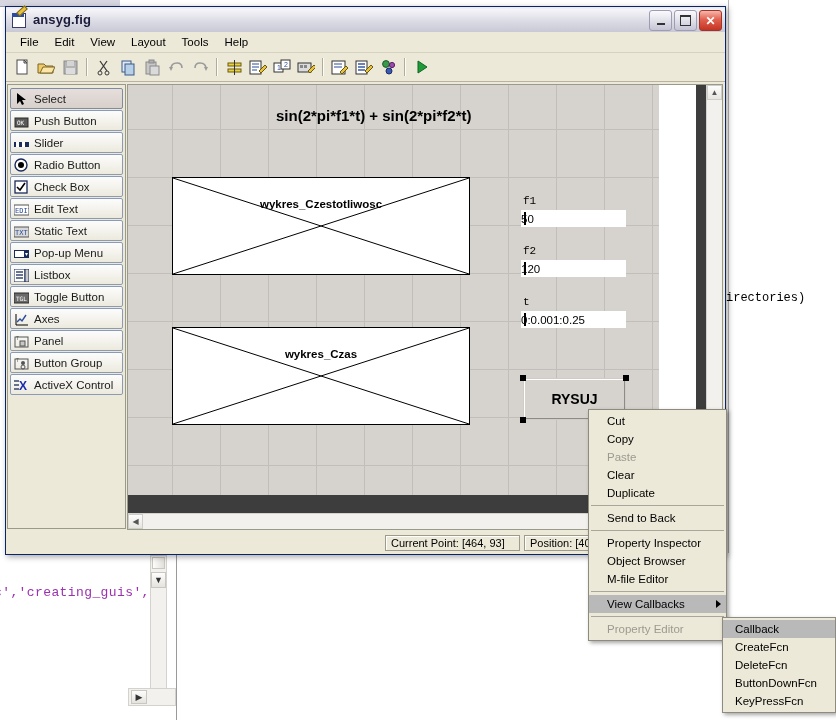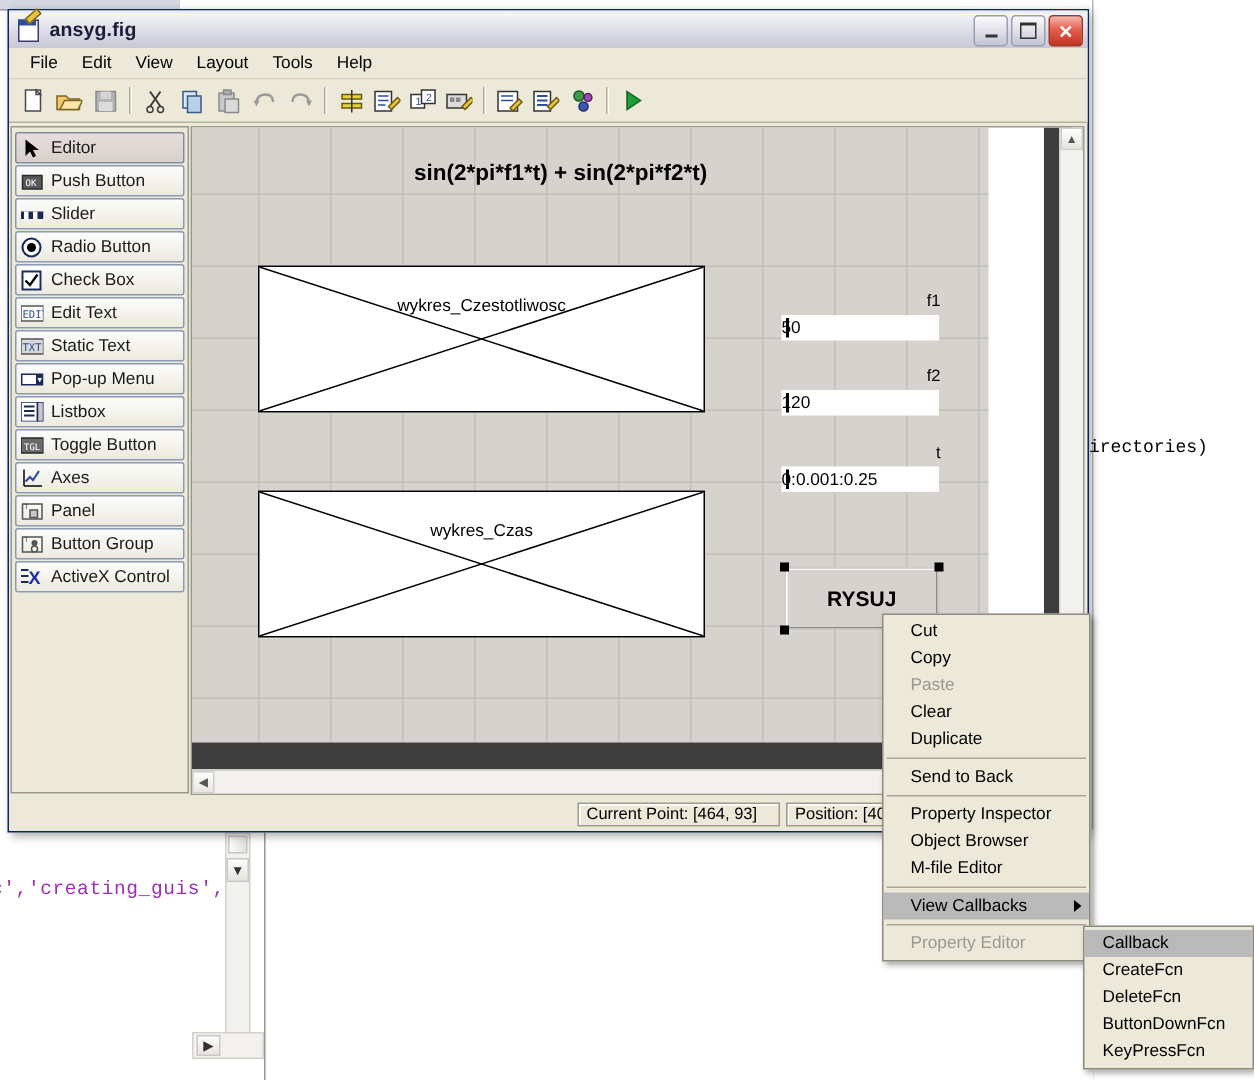--- a/index.html
+++ b/index.html
@@ -166,24 +166,24 @@
   #fig-title{
     position:absolute;left:148px;top:22px;font-size:15px;font-weight:bold;color:#000;
     white-space:nowrap;
   }
   .axes-box{
     position:absolute;background:#fff;border:1px solid #000;box-sizing:border-box;
   }
   .axes-box .diag{position:absolute;left:0;top:0;width:100%;height:100%;}
   .axes-label{
     position:absolute;left:0;right:0;top:50%;margin-top:-28px;text-align:center;
-    font-size:11.5px;color:#000;white-space:nowrap;
+    font-size:11.5px;color:#000;white-space:nowrap;font-weight:bold;
   }
   .stext{
-    position:absolute;font-size:11px;color:#000;text-align:right;white-space:nowrap;
+    position:absolute;font-size:11px;color:#000;text-align:left;white-space:nowrap;font-family:Liberation Mono, monospace;
   }
   .editbox{
     position:absolute;background:#fff;border:none;box-sizing:border-box;
     font-size:11.5px;color:#000;display:flex;align-items:center;justify-content:flex-start;
   }
   .editbox .caret{
     position:absolute;left:3px;top:2px;bottom:2px;width:2px;background:#000;
   }
   #pushbtn-rysuj{
     position:absolute;left:395px;top:293px;width:103px;height:42px;
@@ -427,21 +427,21 @@
   <div id="guide-body">
 
     <div id="palette">
 
       <div class="pal-item selected">
         <span class="pal-ico">
           <svg width="15" height="14">
               <path d="M3 1 L3 12 L6 9 L8 13 L10 12 L8 8 L12 8 Z" fill="#000"></path>
             </svg>
         </span>
-        <span class="pal-label">Editor</span>
+        <span class="pal-label">Select</span>
       </div>
 
       <div class="pal-item">
         <span class="pal-ico">
           <svg width="15" height="12">
               <rect x="1" y="2" width="13" height="9" fill="#5a5a5a" stroke="#2a2a2a"></rect>
               <text x="3" y="9" font-size="6" fill="#fff" font-family="monospace">OK</text>
             </svg>
         </span>
         <span class="pal-label">Push Button</span>

